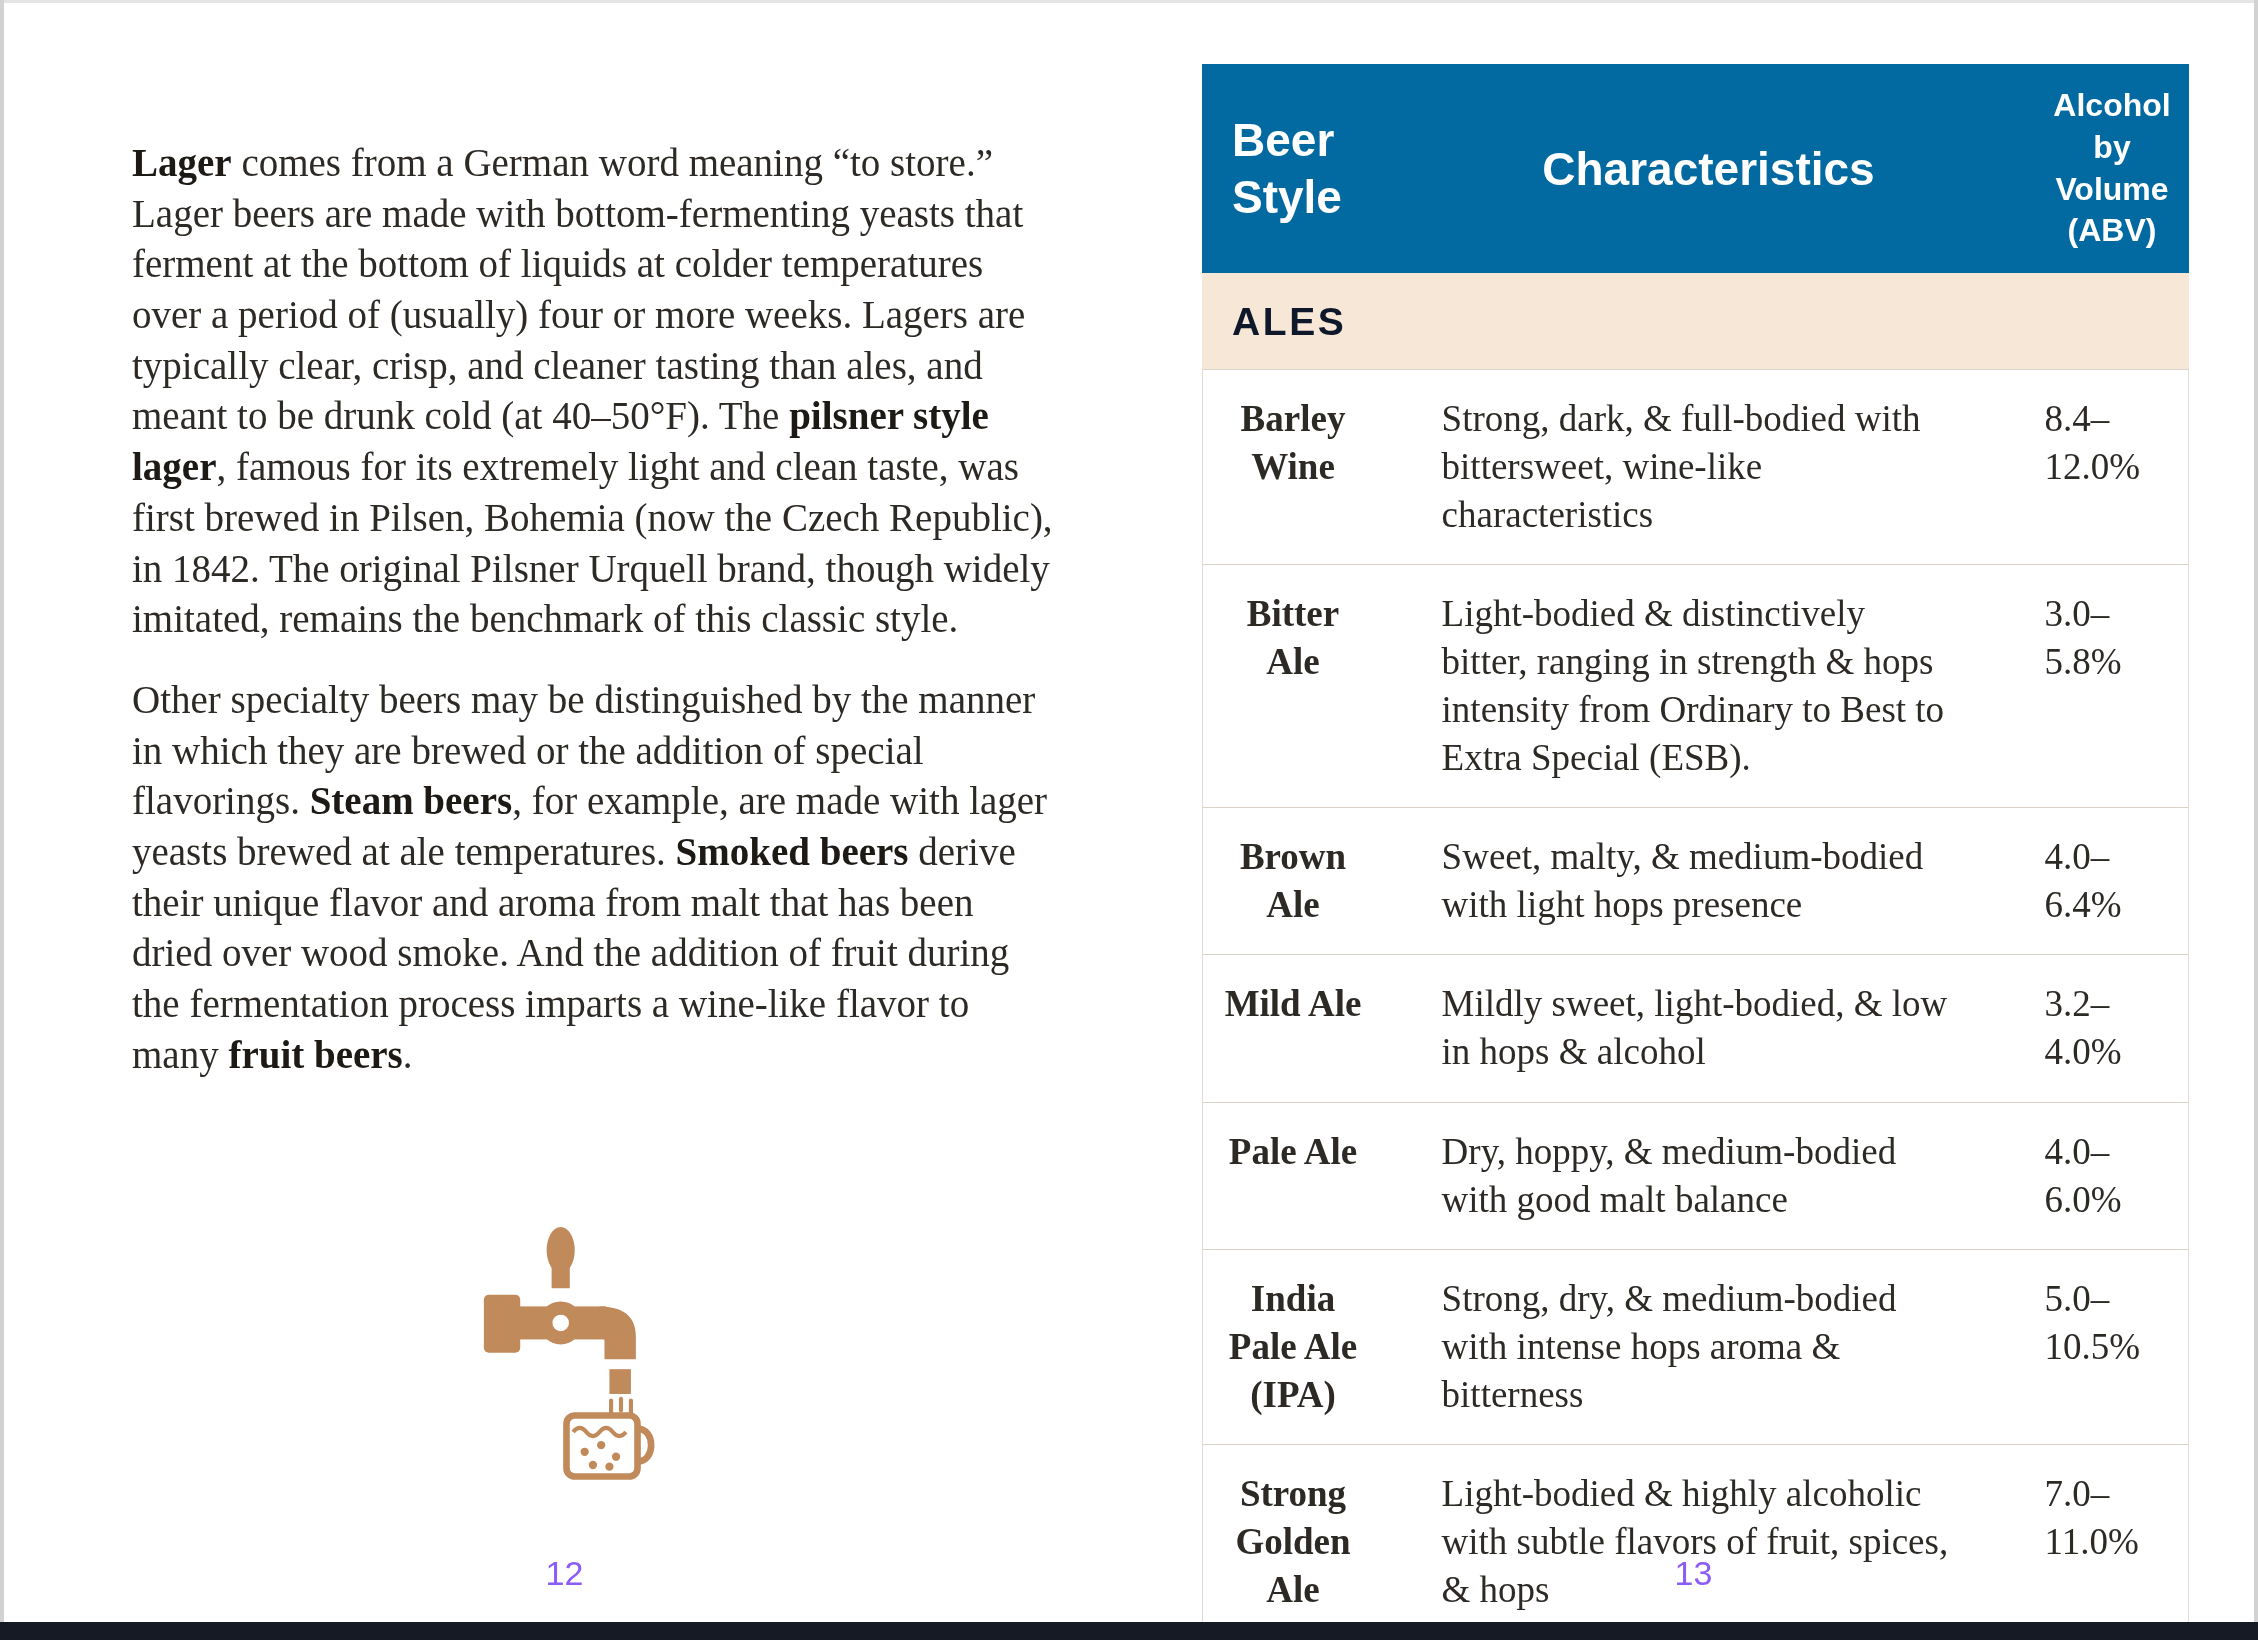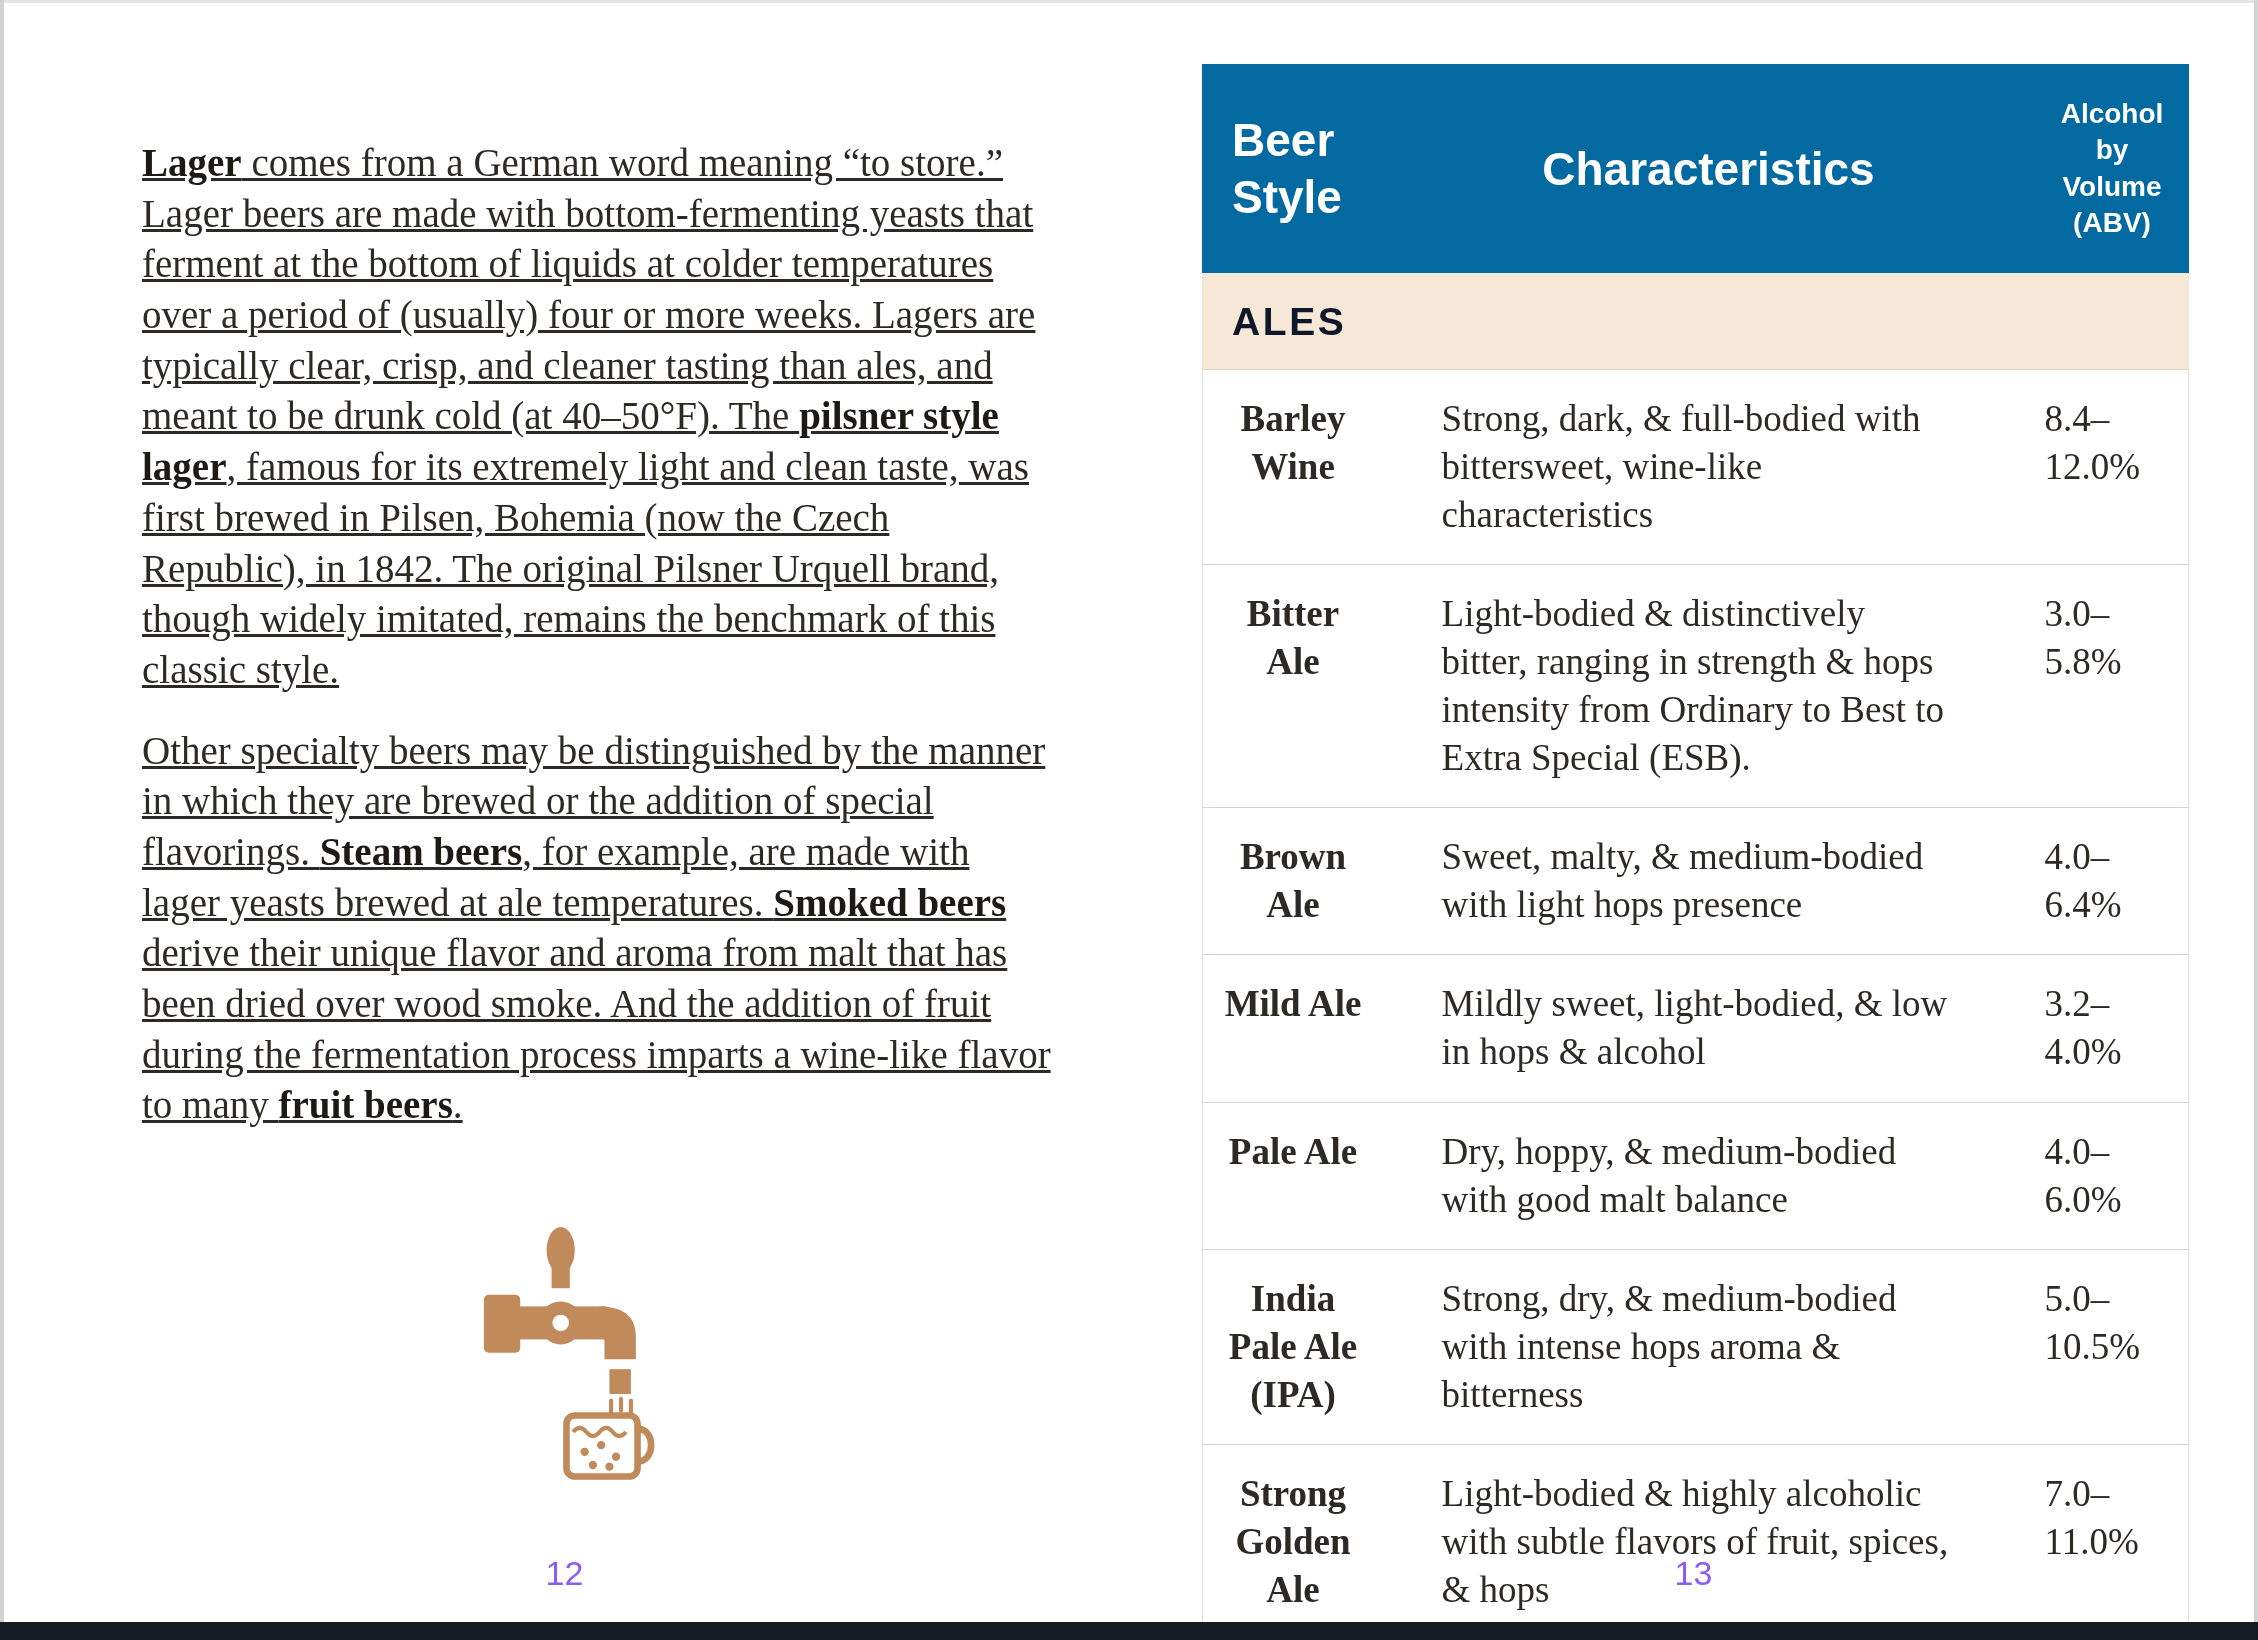--- a/index.html
+++ b/index.html
@@ -11,42 +11,42 @@
   .edge-left  { position:absolute; left:0; top:0; width:4.4px; height:100%; background:#d2d2d2; }
   .edge-right { position:absolute; right:0; top:0; width:4.4px; height:100%; background:#d2d2d2; }
   .edge-top   { position:absolute; left:0; top:0; width:100%; height:2.6px; background:#e4e4e4; }
   .bottom-bar { position:absolute; left:0; bottom:0; width:100%; height:18.5px; background:#151a24; }
 
   
   .left-text {
     position:absolute; left:129px; top:138px; width:925px;
     font-size:39px; line-height:1.3; color:#2d2a26;
   }
-  .left-text p { margin:0 0 30px 13px;text-decoration:underline; }
+  .left-text p { margin:0 0 30px 3px; }
   .left-text strong { font-weight:bold; color:#1d1a16; }
 
   .tap-icon-wrap { position:absolute; left:469px; top:1210px; width:190px; height:282px; }
 
   .page-num { position:absolute; top:1554px; font-family:"Liberation Sans", sans-serif;
               font-size:34px; color:#8b5cf6; text-align:center; }
   .page-num.left  { left:0;    width:1129px; }
   .page-num.right { left:1129px; width:1129px; }
 
   
   .beer-table { position:absolute; left:1202px; top:64px; width:987px; }
 
   .thead {
     display:grid; grid-template-columns:180px 1fr 154px;
     background:#0369a1; color:#ffffff;
     font-family:"Liberation Sans", sans-serif; font-weight:bold;
     min-height:209px; align-items:center;
   }
   .thead .h-style  { font-size:46px; line-height:1.22; padding-left:30px; }
   .thead .h-chars  { font-size:46px; text-align:center; }
-  .thead .h-abv    { font-size:28px; line-height:1.3; text-align:center; padding:0 12.4px; }
+  .thead .h-abv    { font-size:32px; line-height:1.3; text-align:center; padding:0 12.4px; }
 
   .section-row {
     background:#f7e7d6; color:#0f172a;
     font-family:"Liberation Sans", sans-serif; font-weight:bold;
     font-size:39px; letter-spacing:2.6px;
     padding:26.5px 0 25px 30px;
     border-bottom:1.8px solid #ddd5c9;
   }
 
   .tbody { border-left:1.8px solid #e3dcd2; border-right:1.8px solid #e3dcd2; border-bottom:1.8px solid #e3dcd2; }

